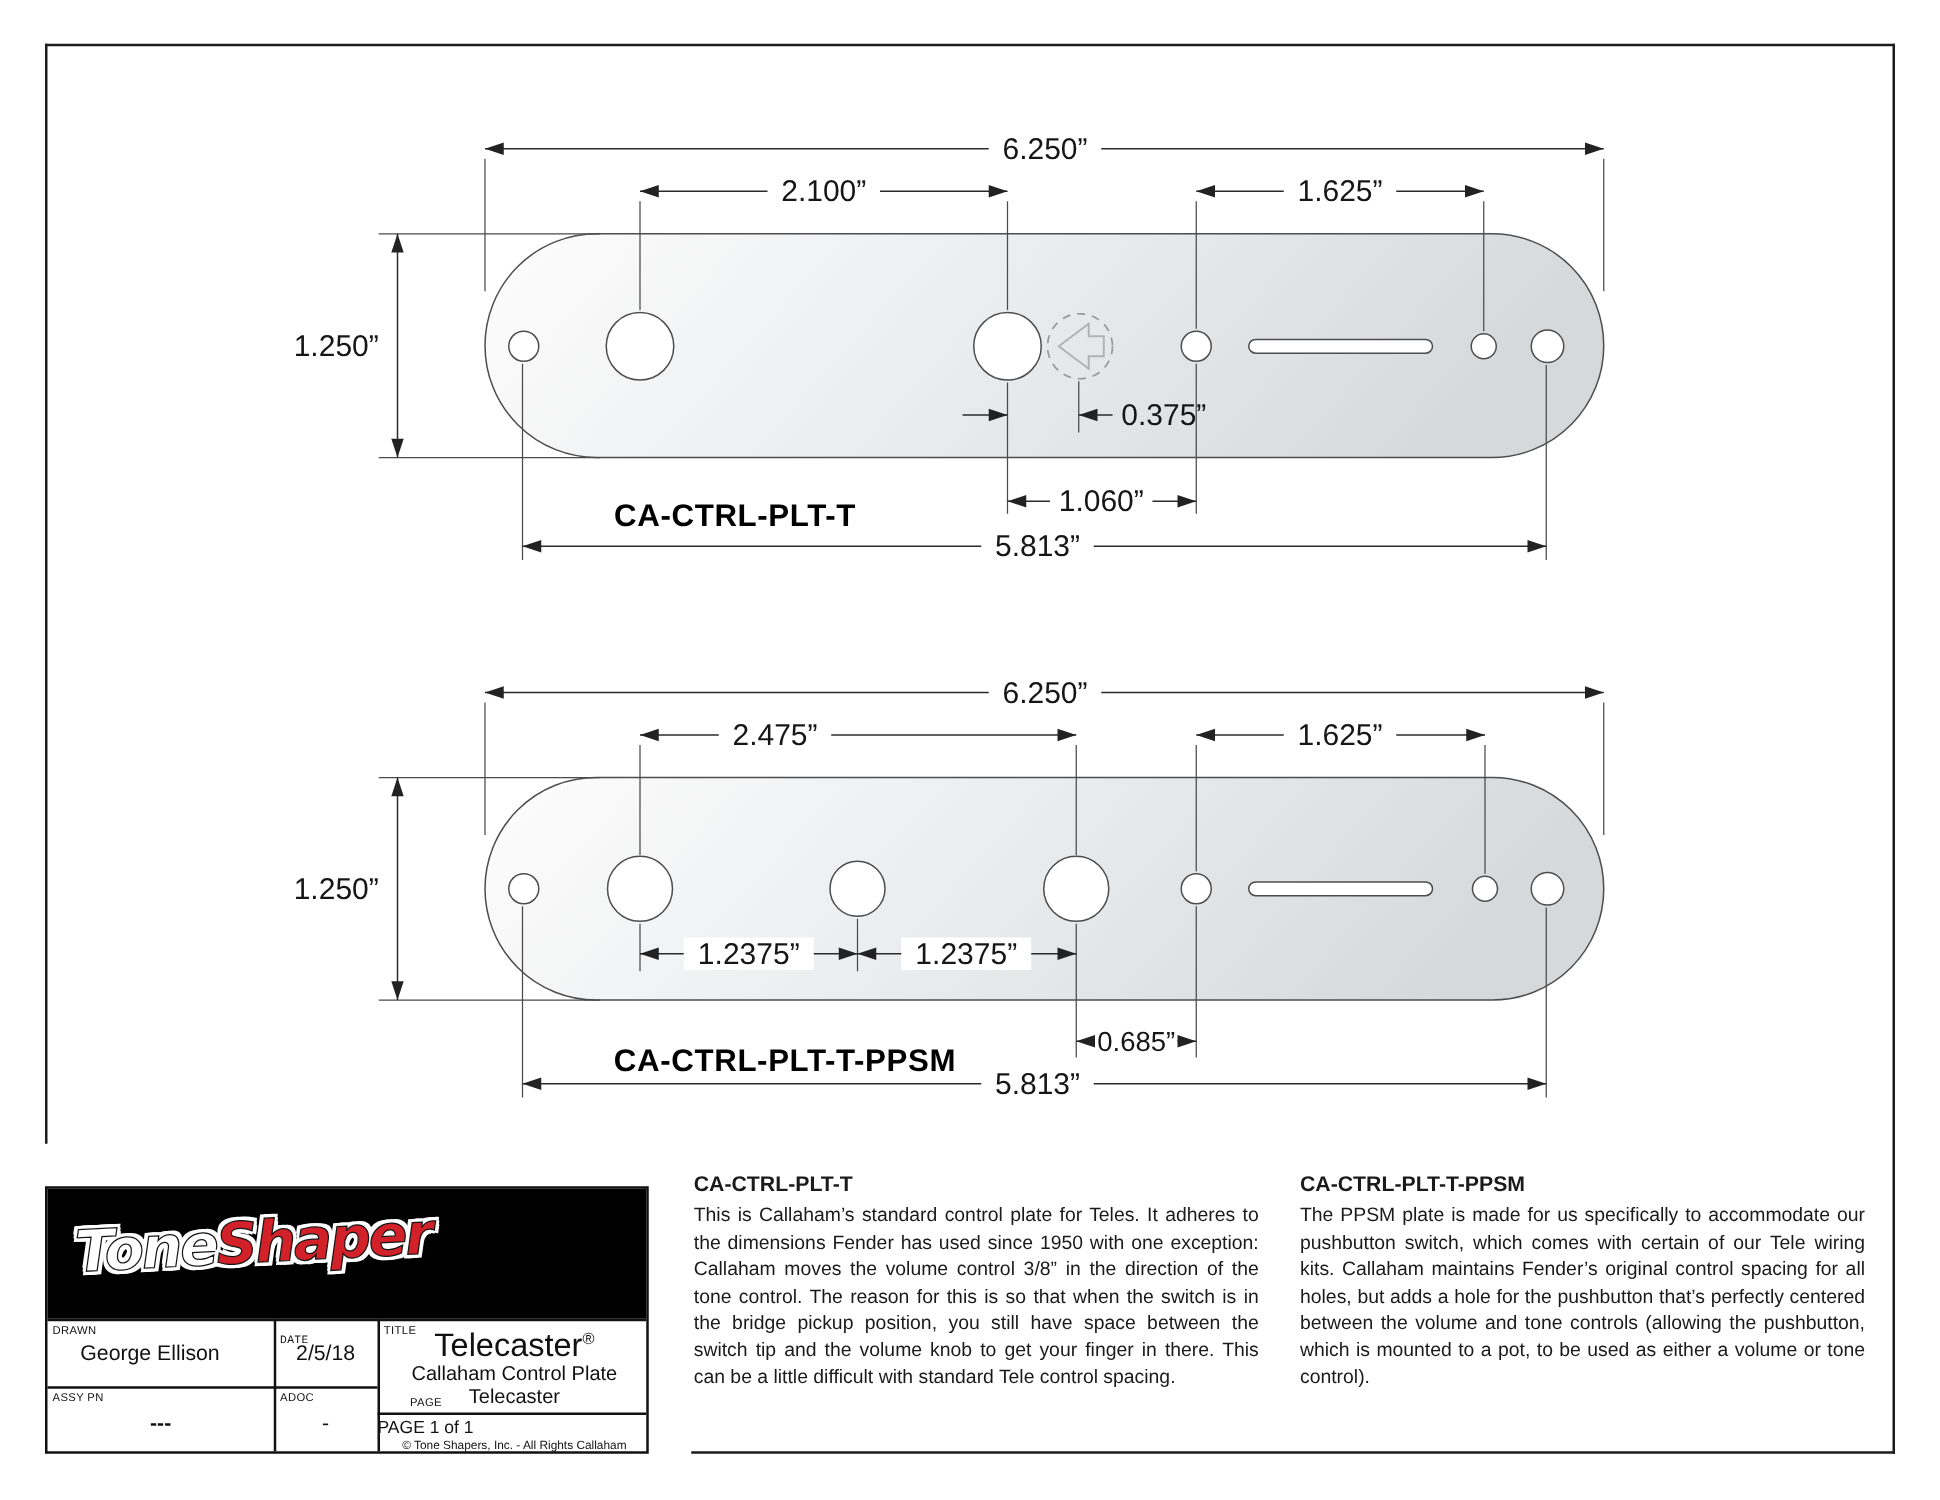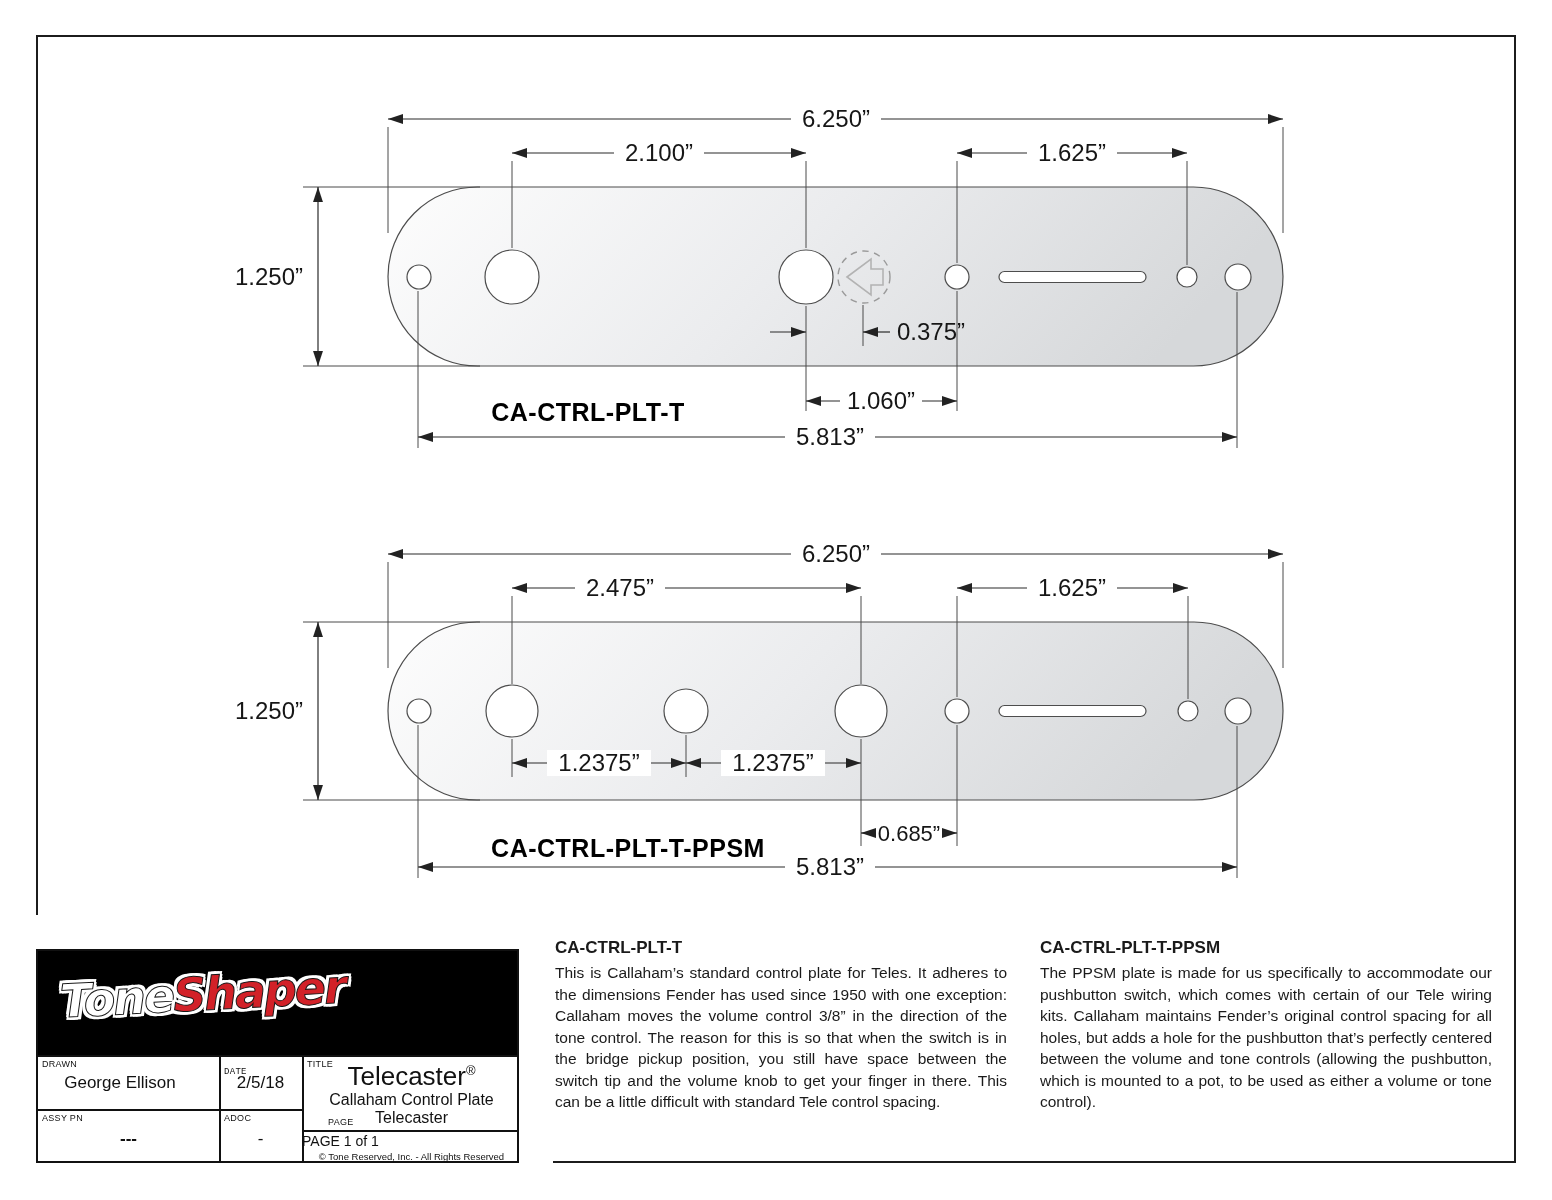--- a/index.html
+++ b/index.html
@@ -235,14 +235,14 @@
   <div class="tb-value" style="left:181px;top:122px;width:83px;">2/5/18</div>
   <div class="tb-value" style="left:0;top:178px;width:181px;font-weight:bold;">---</div>
   <div class="tb-value" style="left:181px;top:178px;width:83px;">-</div>
 
   <div class="tb-title1">
     <span>Telecaster</span><sup>®</sup>
   </div>
   <div class="tb-title2">Callaham Control Plate</div>
   <div class="tb-title3">Telecaster</div>
   <div class="tb-page">PAGE 1 of 1</div>
-  <div class="tb-copy">© Tone Reserved, Inc. - All Rights Reserved</div>
+  <div class="tb-copy">© Tone Shapers, Inc. - All Rights Callaham</div>
 </div>
 
 </body></html>

